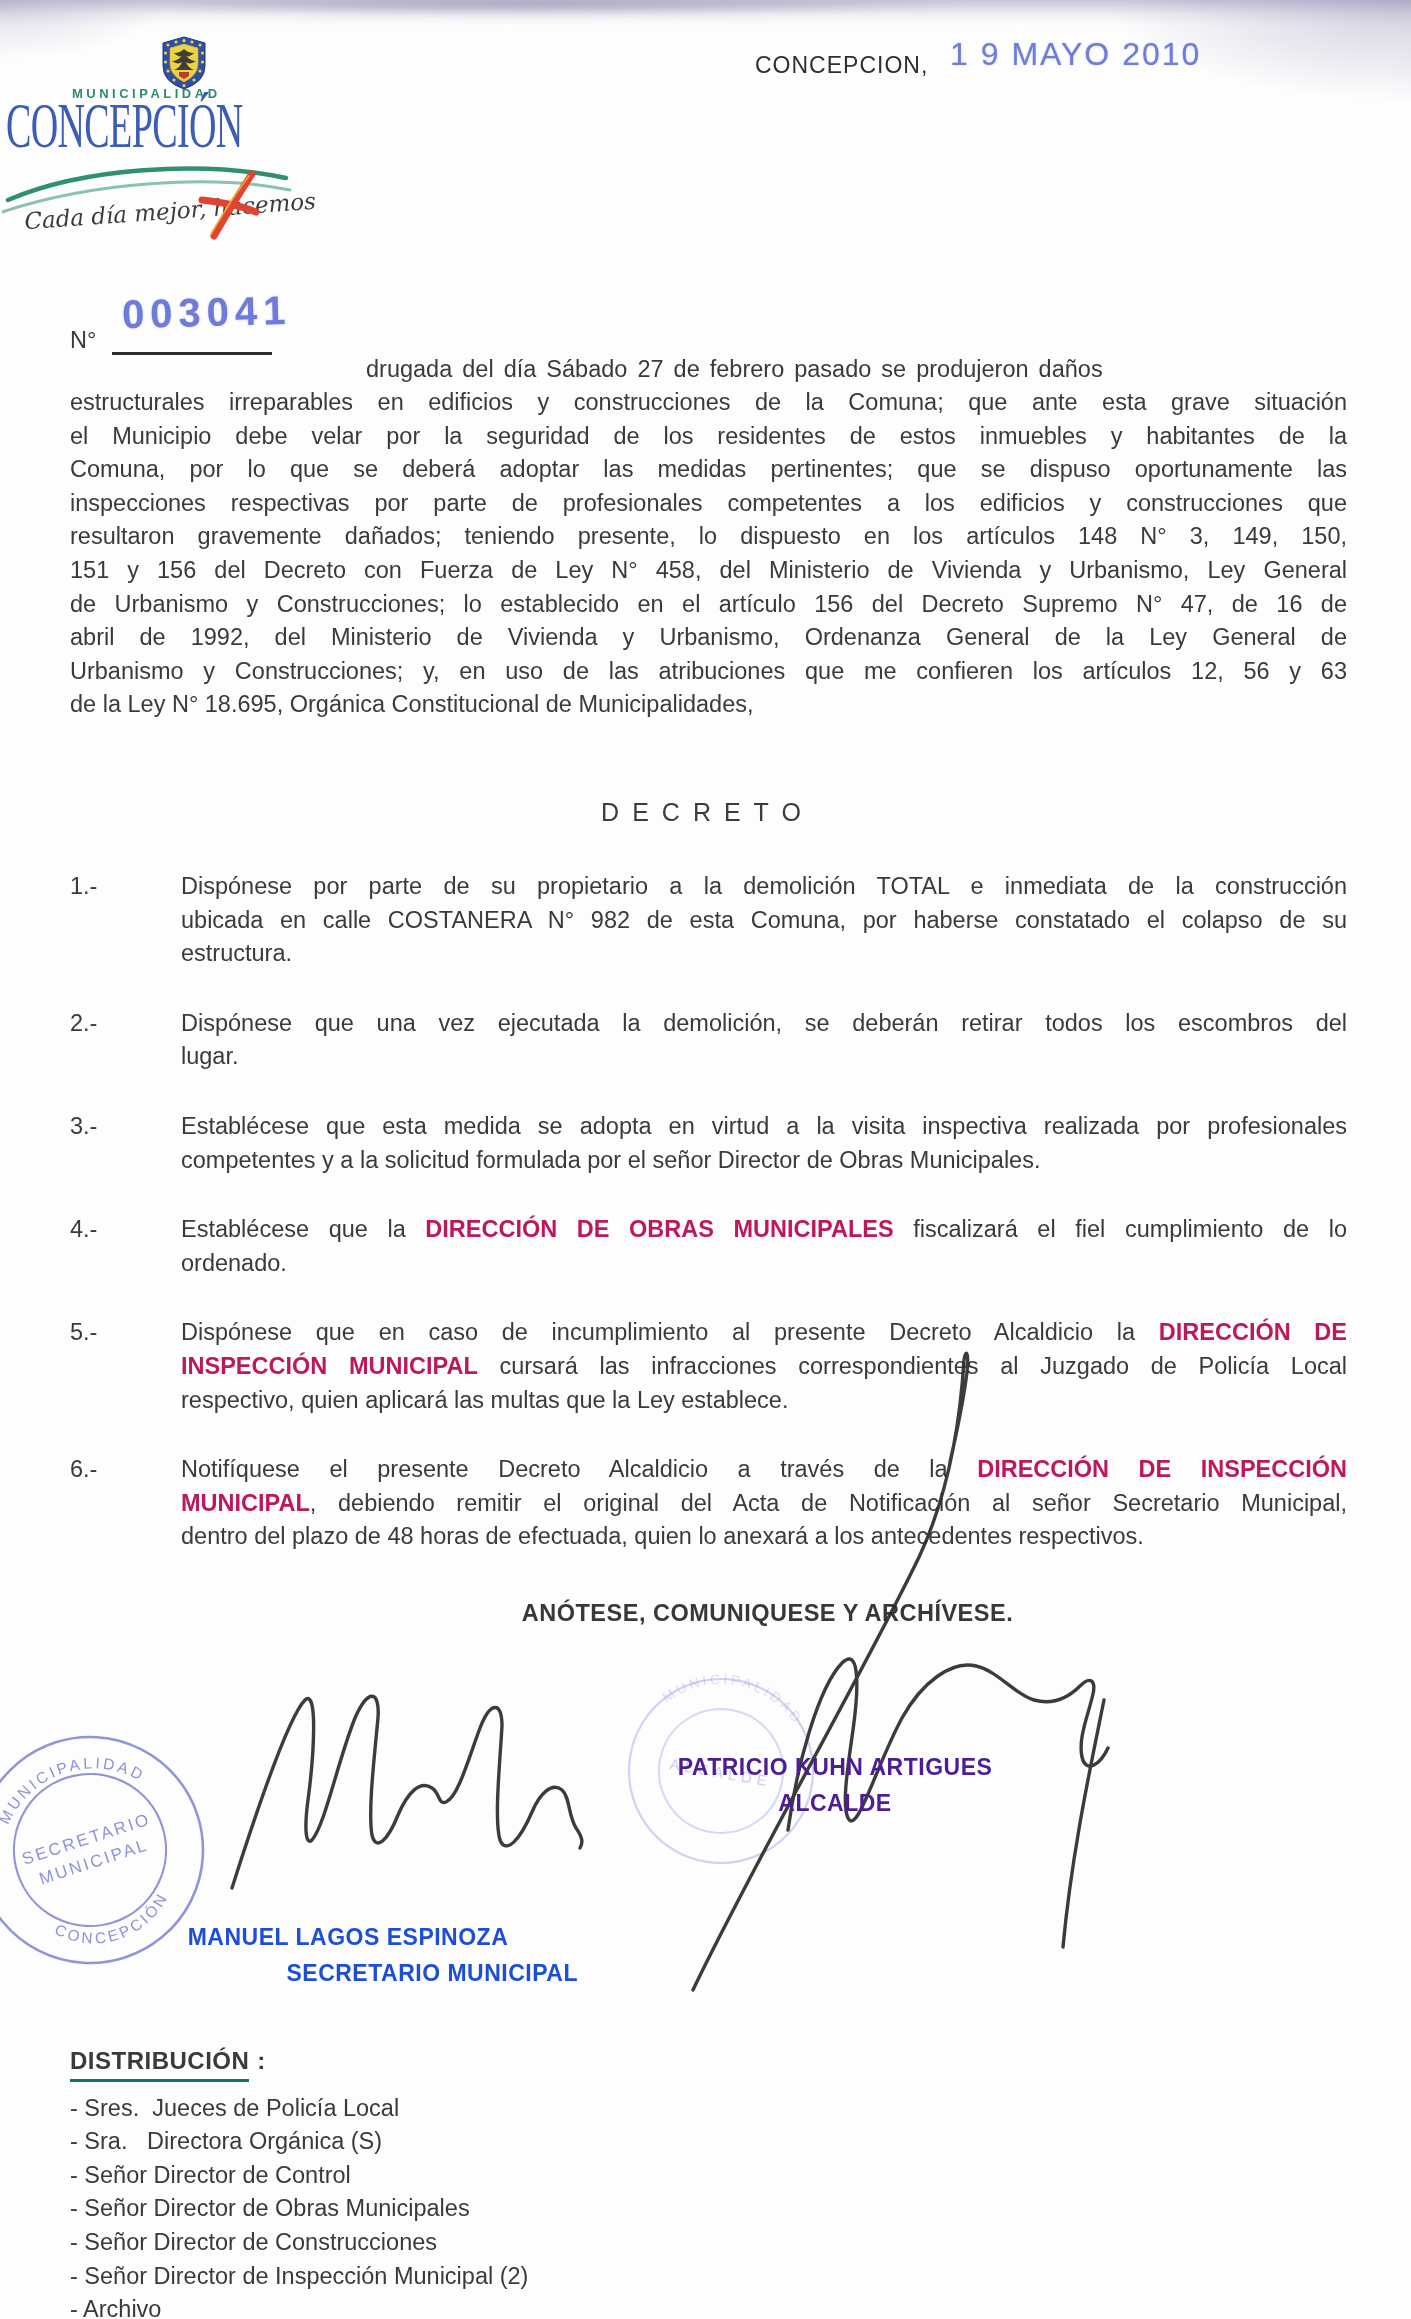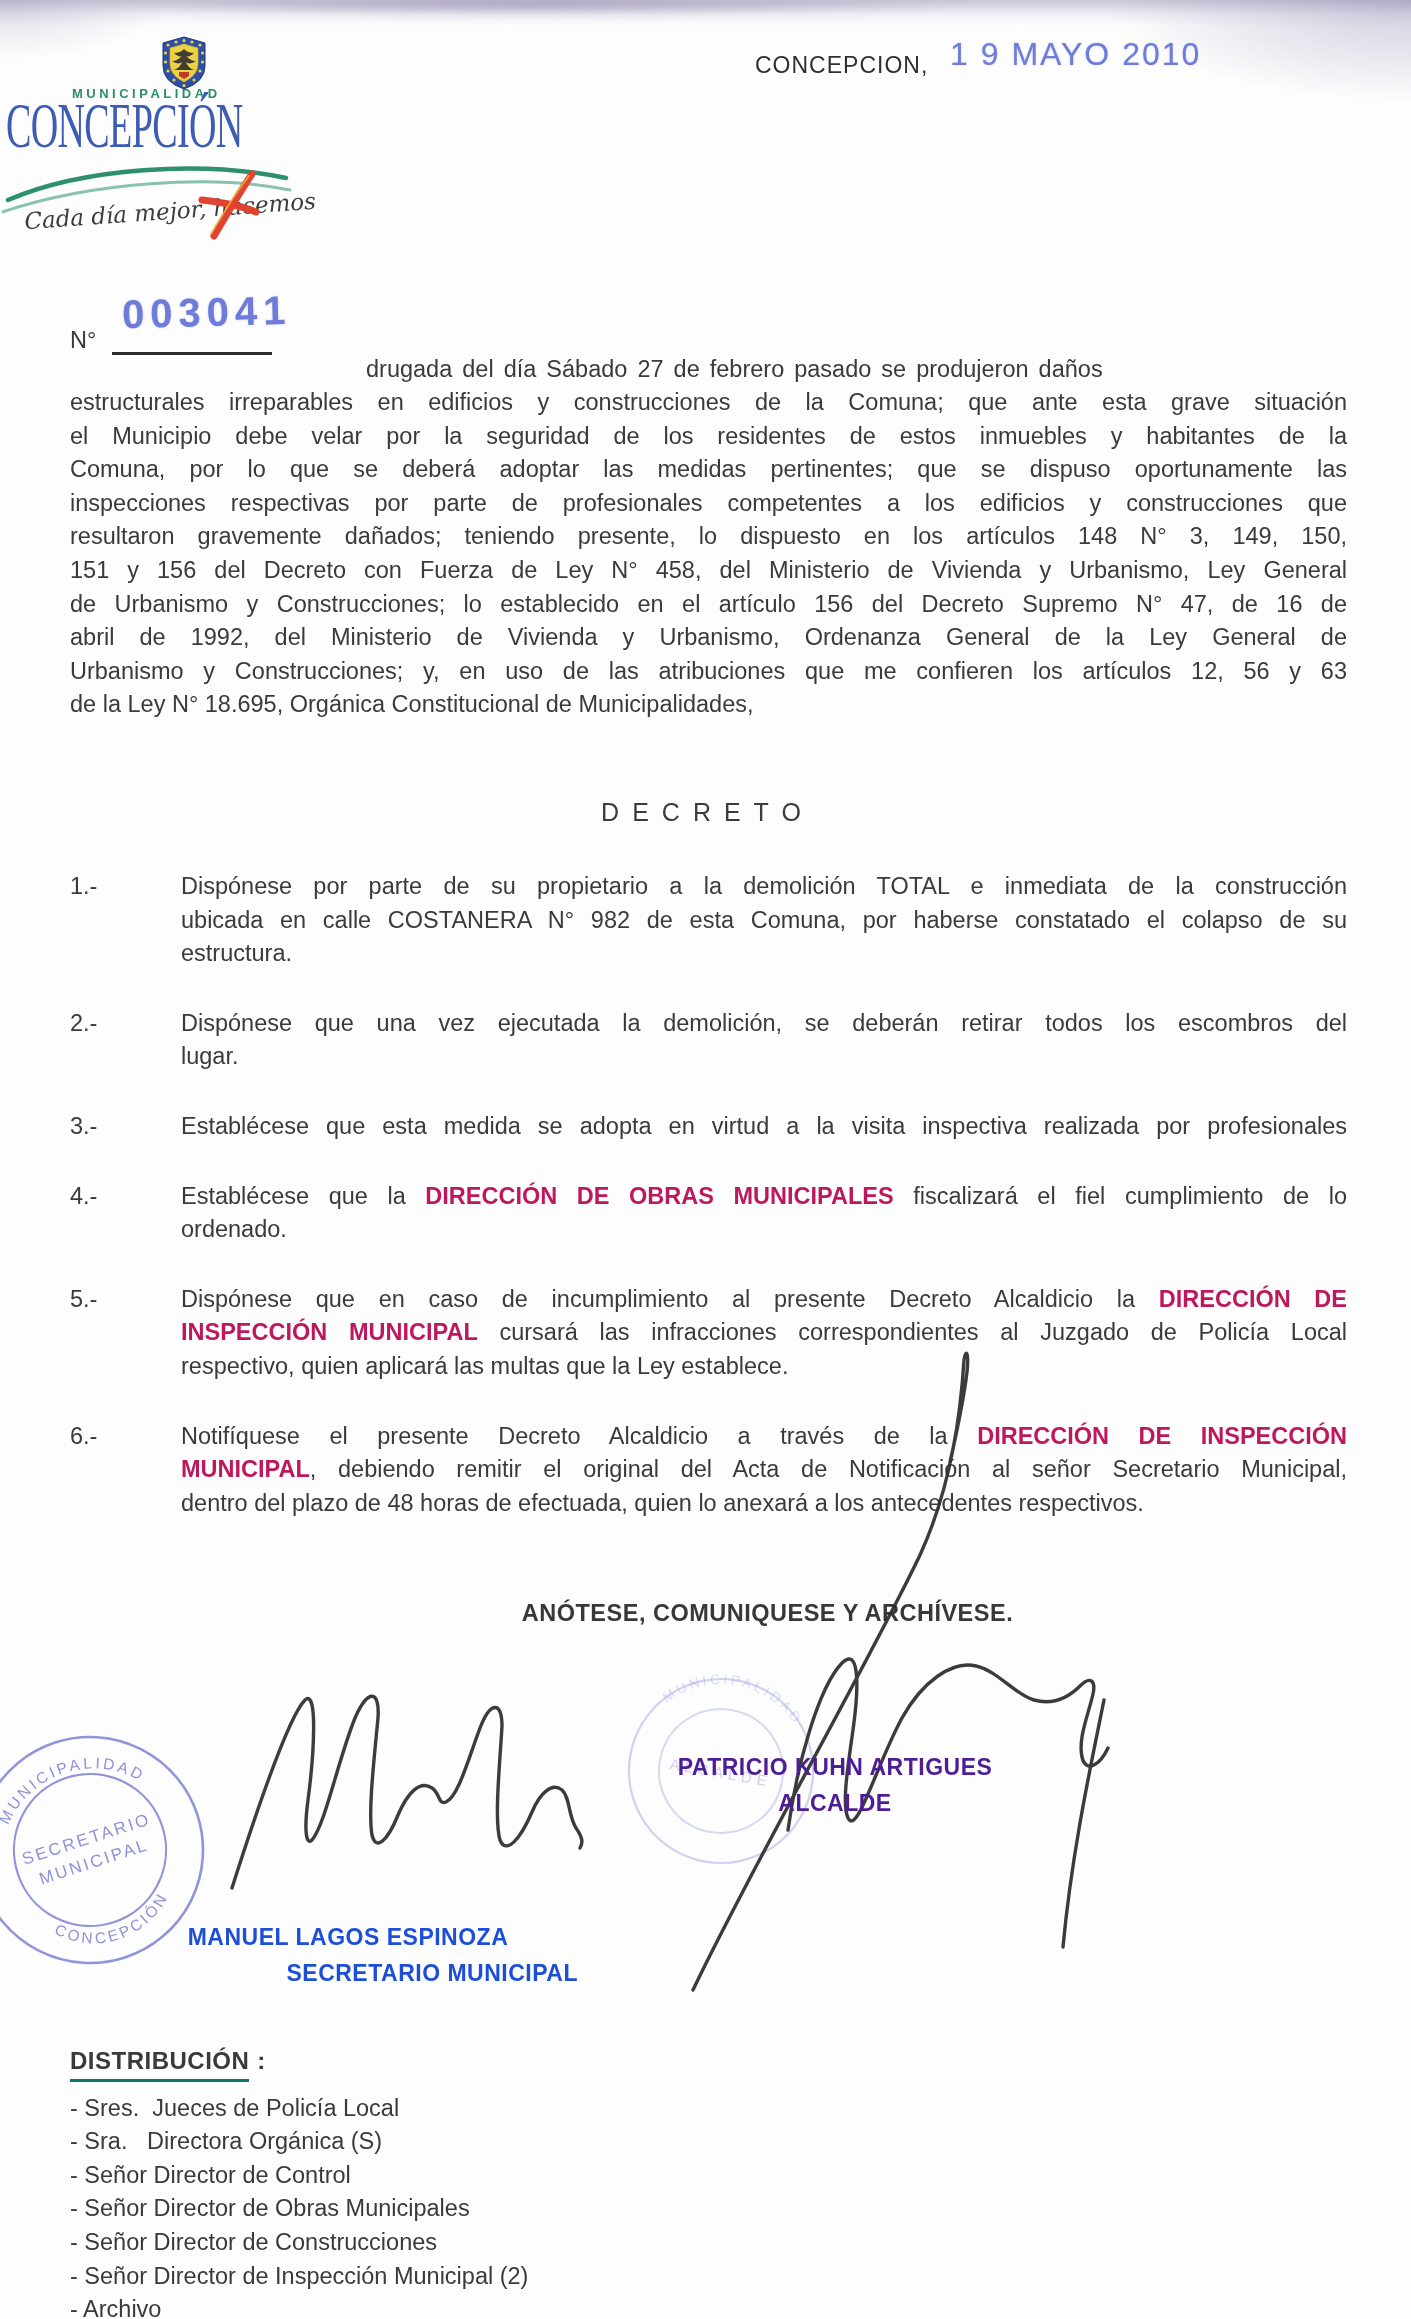--- a/index.html
+++ b/index.html
@@ -148,20 +148,21 @@
         <div class="item-num">2.-</div>
         <div class="item-body">
           <div class="jline fill"><span>Dispónese que una vez ejecutada la demolición, se deberán retirar todos los escombros del</span></div>
           <div class="jline"><span>lugar.</span></div>
         </div>
       </div>
       <div class="item">
         <div class="item-num">3.-</div>
         <div class="item-body">
           <div class="jline fill"><span>Establécese que esta medida se adopta en virtud a la visita inspectiva realizada por profesionales</span></div>
+          <div class="jline"><span>competentes y a la solicitud formulada por el señor Director de Obras Municipales.</span></div>
         </div>
       </div>
       <div class="item">
         <div class="item-num">4.-</div>
         <div class="item-body">
           <div class="jline fill"><span>Establécese que la </span><b>DIRECCIÓN DE OBRAS MUNICIPALES</b><span> fiscalizará el fiel cumplimiento de lo</span></div>
           <div class="jline"><span>ordenado.</span></div>
         </div>
       </div>
       <div class="item">

